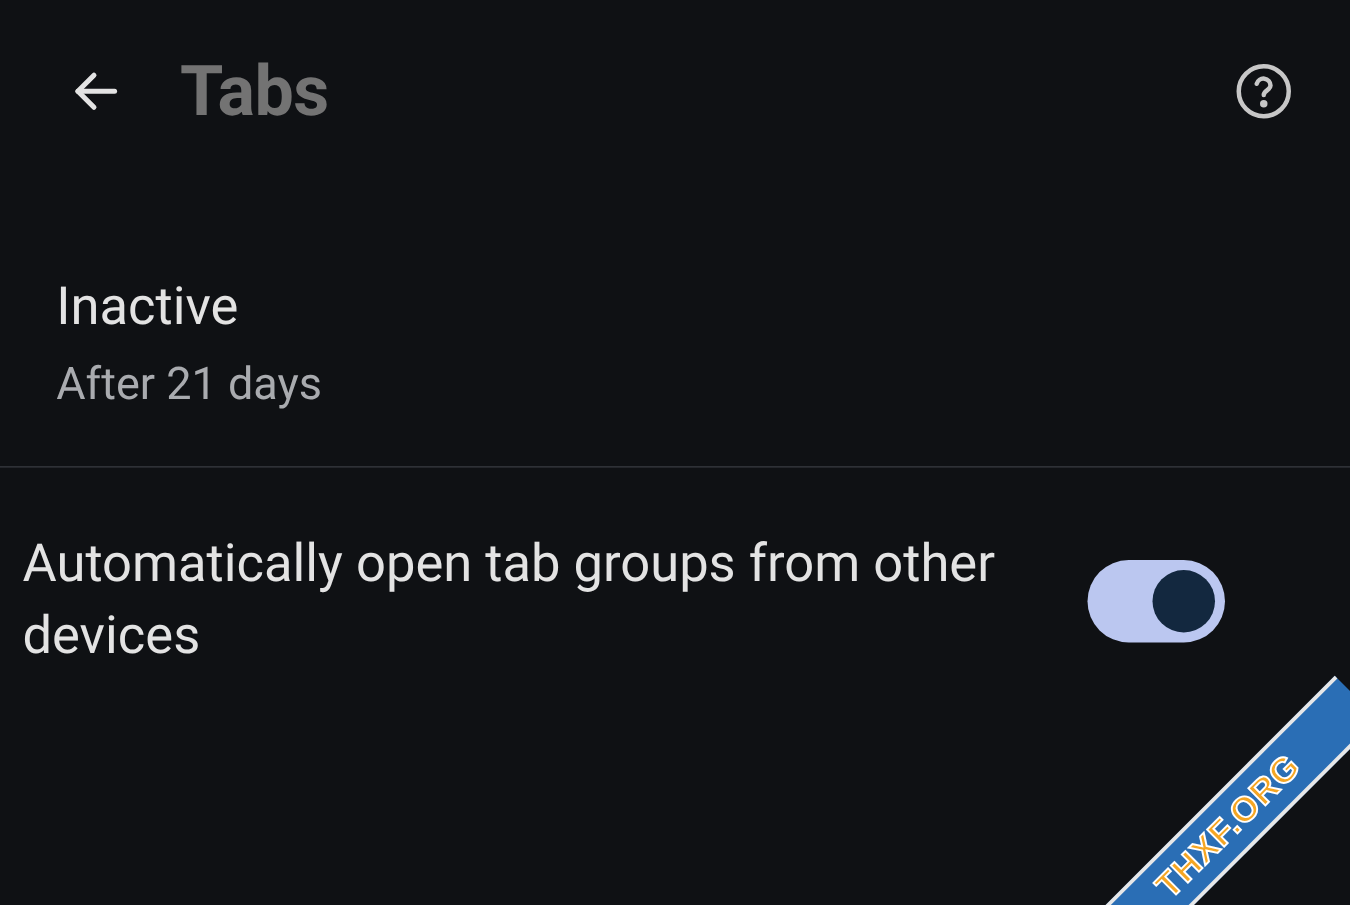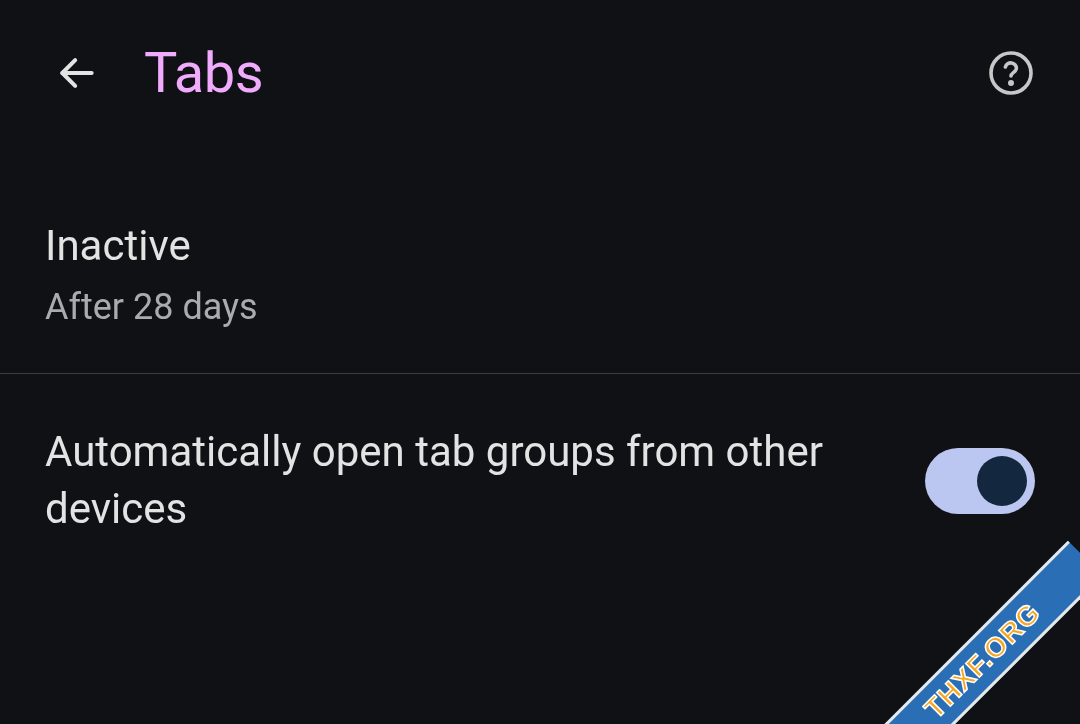--- a/index.html
+++ b/index.html
@@ -32,22 +32,22 @@
       display: flex;
       align-items: center;
       justify-content: center;
     }
     .back-button svg {
       width: 44px;
       height: 44px;
     }
     .page-title {
       font-size: 56px;
-      font-weight: 400;
-      color: #f0abfc;
+      font-weight: 700;
+      color: #737373;
       letter-spacing: -0.5px;
     }
     .help-button {
       cursor: pointer;
       display: flex;
       align-items: center;
       justify-content: center;
     }
     .help-button svg {
       width: 48px;
@@ -77,24 +77,23 @@
       font-size: 36px;
       font-weight: 400;
       color: #a9abaf;
     }
     .divider {
       height: 1px;
       background-color: #3a3d42;
       margin: 20px 0;
     }
     .setting-row-toggle {
-      padding: 30px 45px;
+      padding: 30px 18px;
       display: flex;
       align-items: center;
-      justify-content: space-between;
       cursor: pointer;
       gap: 32px;
     }
     .setting-label {
       font-size: 42px;
       font-weight: 400;
       color: #e3e3e3;
       line-height: 1.35;
       max-width: 820px;
     }
@@ -155,21 +154,21 @@
       <path d="M9.2 9a2.8 2.8 0 0 1 5.5 0.7c0 1.8-2.7 2.1-2.7 3.8" stroke-linecap="round"></path>
       <circle cx="12" cy="17" r="0.6" fill="#c7c7c7"></circle>
     </svg>
   </div>
 </div>
 
 <div class="content">
   <div class="setting-row">
     <div class="setting-text">
       <div class="setting-title">Inactive</div>
-      <div class="setting-subtitle">After 28 days</div>
+      <div class="setting-subtitle">After 21 days</div>
     </div>
   </div>
 
   <div class="divider"></div>
 
   <div class="setting-row-toggle">
     <div class="setting-label">Automatically open tab groups from other devices</div>
     <div class="toggle">
       <div class="toggle-thumb"></div>
     </div>

